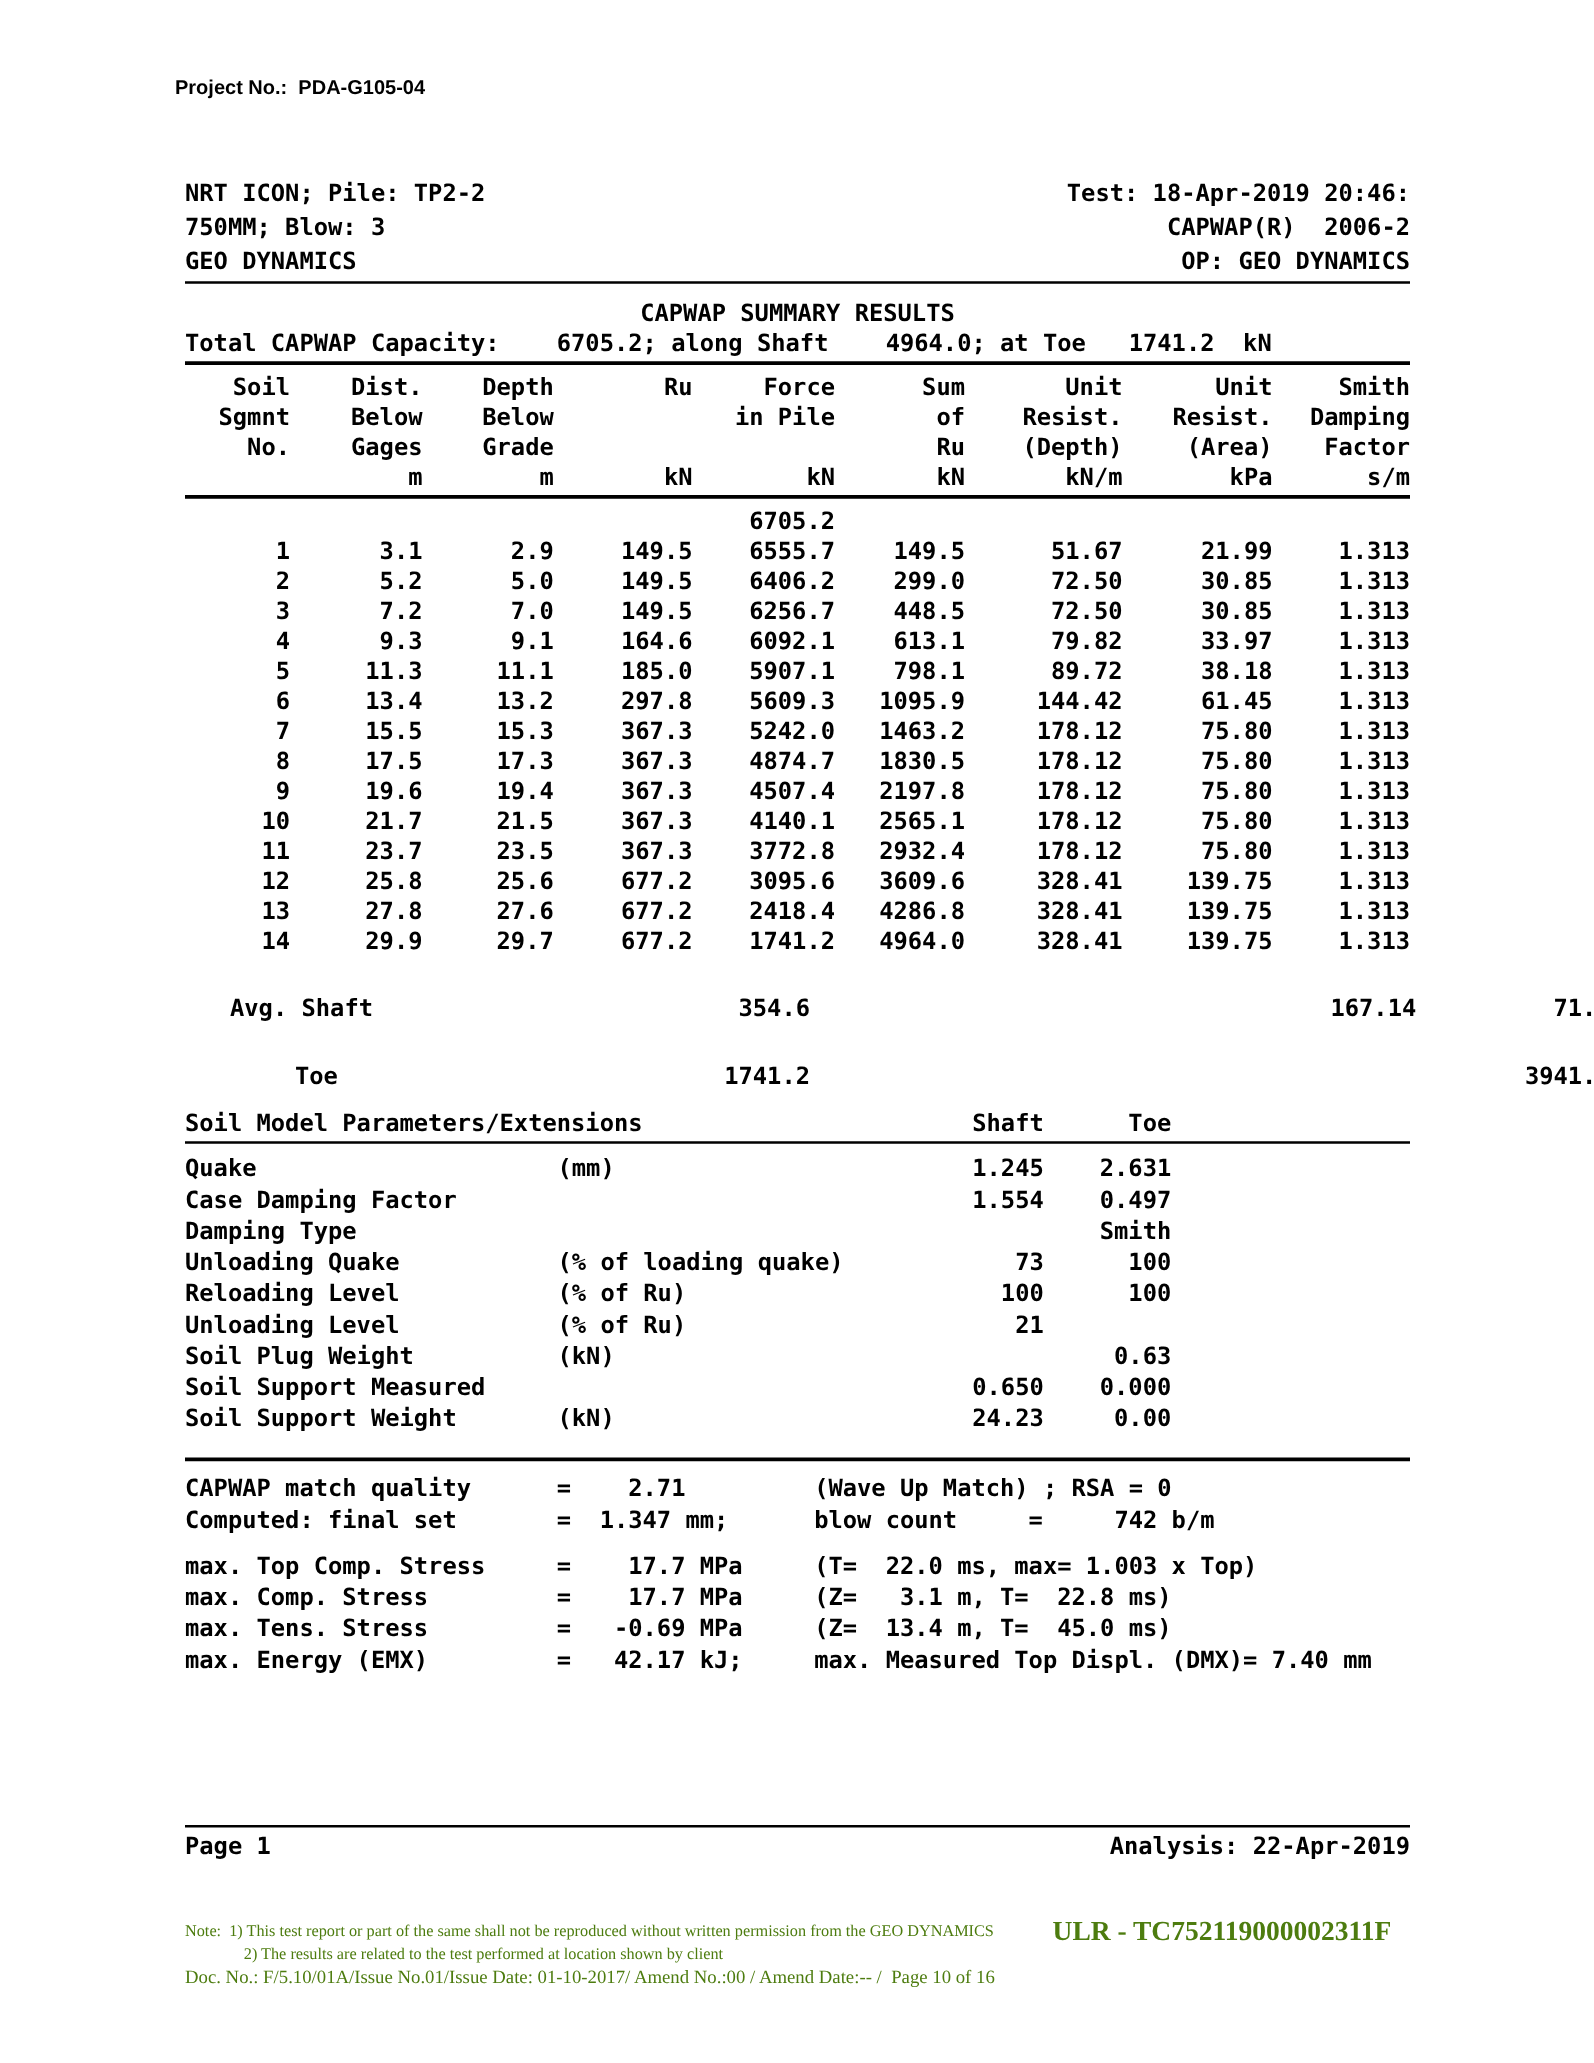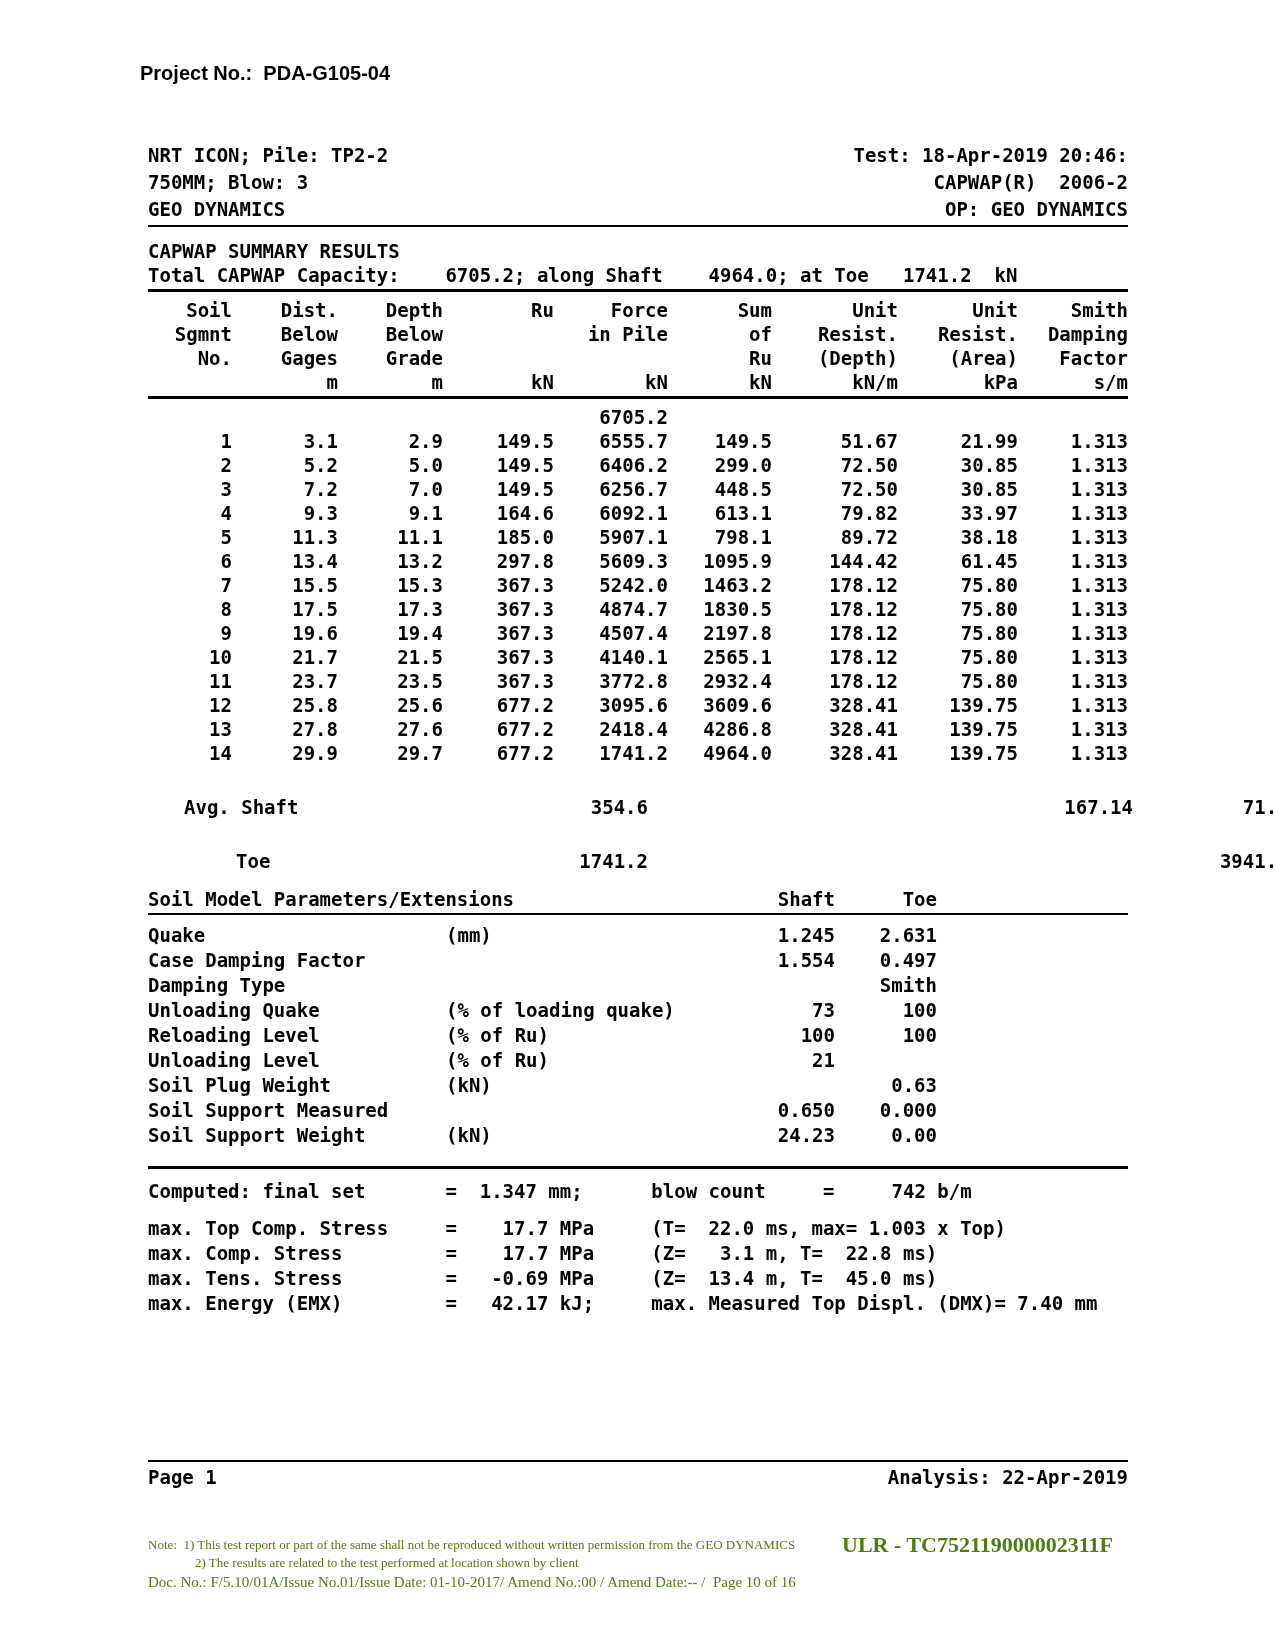--- a/index.html
+++ b/index.html
@@ -11,40 +11,40 @@
     color:#000;
     overflow:hidden;
   }
   
   .project-title{
     position:absolute;
     left:140px;
     top:62px;
     font-family:"Liberation Sans", sans-serif;
     font-weight:bold;
-    font-size:20px;
+    font-size:16px;
     white-space:pre;
   }
   
   .doc{
     position:absolute;
     left:148px;
     top:142px;
     width:980px;
     font-family:"DejaVu Sans Mono", monospace;
     font-weight:700;
     font-size:19px;
     line-height:24px;
     white-space:normal;
   }
   .hdr-row{display:flex;justify-content:space-between;line-height:27px;}
   .hdr-row span{white-space:pre;}
   .rule{height:2px;background:#000;margin-top:2px;}
   .rule.thick{height:3px;}
-  .sum-title{text-align:left;margin-top:12px;}
+  .sum-title{text-align:center;margin-top:12px;}
   .cap-line{white-space:pre;}
   .grid-row{
     display:grid;
     grid-template-columns:84px 106px 105px 111px 114px 104px 126px 120px 110px;
     line-height:24px;
   }
   .grid-row .cell{text-align:right;white-space:pre;}
   .thead{margin-top:6px;}
   .tbody{padding-top:6px;}
   .sumrow{
@@ -445,20 +445,21 @@
           <span class="cell">Soil Support Weight</span>
           <span class="cell">(kN)</span>
           <span class="cell">24.23</span>
           <span class="cell">0.00</span>
         </div>
       </div>
 
     <div class="rule thick rule-mid"></div>
 
     <div class="match-block">
+      <div class="preline">CAPWAP match quality      =    2.71         (Wave Up Match) ; RSA = 0</div>
       <div class="preline">Computed: final set       =  1.347 mm;      blow count     =     742 b/m</div>
     </div>
 
     <div class="stress-block">
       <div class="preline">max. Top Comp. Stress     =    17.7 MPa     (T=  22.0 ms, max= 1.003 x Top)</div>
       <div class="preline">max. Comp. Stress         =    17.7 MPa     (Z=   3.1 m, T=  22.8 ms)</div>
       <div class="preline">max. Tens. Stress         =   -0.69 MPa     (Z=  13.4 m, T=  45.0 ms)</div>
       <div class="preline">max. Energy (EMX)         =   42.17 kJ;     max. Measured Top Displ. (DMX)= 7.40 mm</div>
     </div>
 

